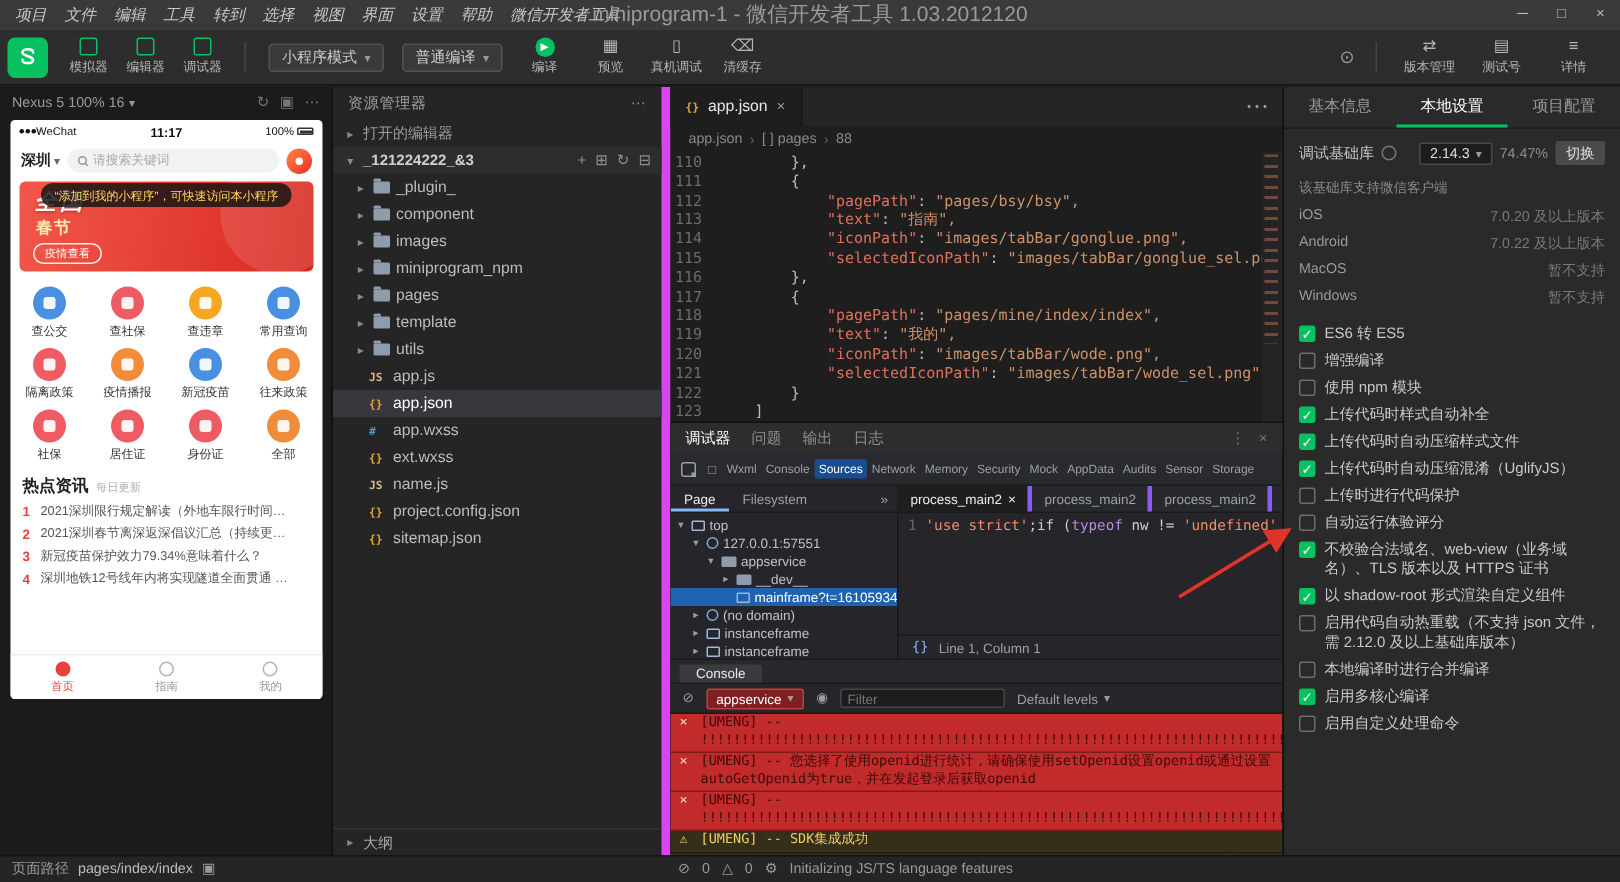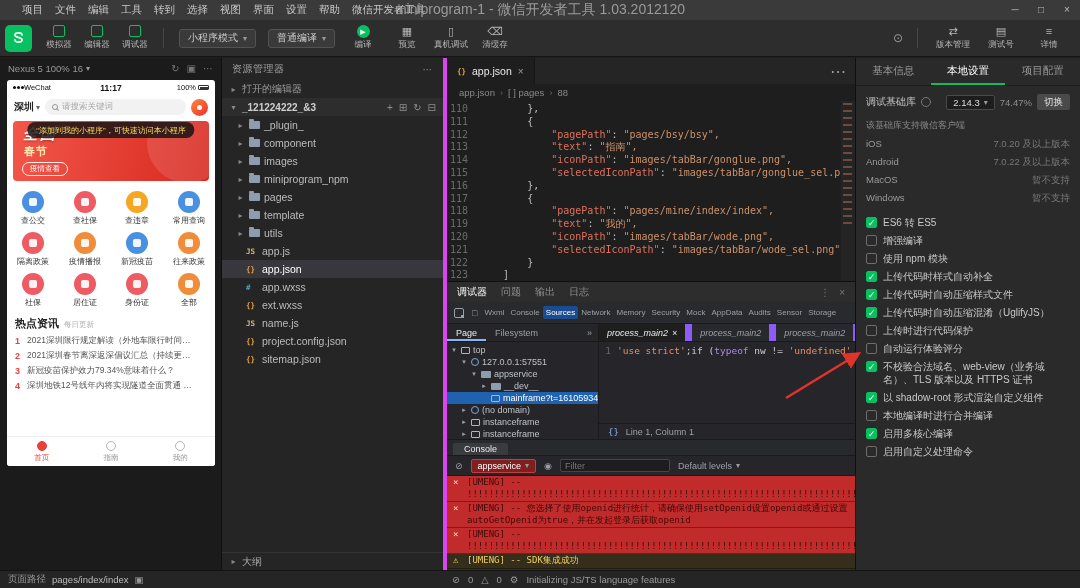--- a/index.html
+++ b/index.html
@@ -2,21 +2,21 @@
 <html><head>
 <meta charset="utf-8">
 <style>
   *{margin:0;padding:0;box-sizing:border-box;}
   html,body{width:1080px;height:588px;overflow:hidden;}
   body{position:relative;background:#1e1e1e;font-family:"Liberation Sans","DejaVu Sans",sans-serif;color:#ccc;}
   .app{position:absolute;inset:0;overflow:hidden;}
 
   
   .titlebar{position:absolute;top:0;left:0;right:0;height:20px;background:#3a3a3a;display:flex;align-items:center;font-size:10.5px;color:#c8c8c8;z-index:10;}
-  .menus{display:flex;padding-left:16px;}
+  .menus{display:flex;padding-left:4px;font-style:italic;}
   .menu{padding:0 6px;cursor:default;white-space:nowrap;}
   .win-title{position:absolute;left:50%;transform:translateX(-50%);color:#9a9a9a;font-size:14px;white-space:nowrap;}
   .win-controls{margin-left:auto;display:flex;}
   .wc{width:26px;text-align:center;font-size:10px;color:#bbb;line-height:20px;}
 
   
   .toolbar{position:absolute;top:20px;left:0;right:0;height:37px;background:#2d2d2d;border-bottom:1px solid #151515;display:flex;align-items:center;gap:2px;z-index:9;}
   .logo{width:27px;height:27px;margin:0 7px 0 5px;border-radius:5px;background:#07c160;display:flex;align-items:center;justify-content:center;flex-shrink:0;}
   .vt{display:flex;flex-direction:column;align-items:center;width:36px;gap:2px;}
   .vt-icon{width:12px;height:12px;border:1.5px solid #07c160;border-radius:2px;}
@@ -71,21 +71,21 @@
   .n-num{color:#e8413c;font-weight:bold;font-size:9px;width:7px;flex-shrink:0;}
   .n-text{font-size:8.5px;color:#555;white-space:nowrap;overflow:hidden;text-overflow:ellipsis;}
   .p-tabbar{position:absolute;bottom:0;left:0;right:0;height:30px;border-top:1px solid #eee;background:#fff;display:flex;}
   .pt{flex:1;display:flex;flex-direction:column;align-items:center;justify-content:center;gap:2px;}
   .pt-icon{width:10px;height:10px;border-radius:50%;border:1.5px solid #b5b5b5;}
   .pt.active .pt-icon{background:#e8413c;border-color:#e8413c;}
   .pt-label{font-size:7.5px;color:#999;}
   .pt.active .pt-label{color:#e8413c;}
 
   
-  .explorer{position:absolute;top:58px;left:222px;width:225px;bottom:18px;background:#252526;border-right:4px solid #d946ef;font-size:10.5px;color:#bcbcbc;}
+  .explorer{position:absolute;top:58px;left:222px;width:225px;bottom:18px;background:#252526;border-right:6px solid #d946ef;font-size:10.5px;color:#bcbcbc;}
   .ex-head{height:22px;display:flex;align-items:center;padding:0 10px;font-size:10px;color:#a0a0a0;letter-spacing:.5px;}
   .ex-head .more{margin-left:auto;color:#8a8a8a;}
   .ex-sec{height:18px;display:flex;align-items:center;gap:4px;padding:0 7px;font-size:10px;color:#9a9a9a;}
   .ex-proj{height:18px;display:flex;align-items:center;gap:4px;padding:0 7px;font-weight:bold;font-size:10px;color:#cfcfcf;background:#2d2d2e;}
   .ex-acts{margin-left:auto;display:flex;gap:6px;color:#8f8f8f;font-weight:normal;font-size:10px;}
   .ex-item{height:18px;display:flex;align-items:center;gap:4px;padding-left:14px;font-size:10.5px;white-space:nowrap;}
   .ex-item.file{padding-left:24px;}
   .ex-item.selected{background:#37373d;color:#fff;}
   .chev{width:9px;font-size:8px;color:#8a8a8a;text-align:center;flex-shrink:0;}
   .fico{width:11px;height:8px;background:#8e9cad;border-radius:1px;position:relative;flex-shrink:0;}
@@ -133,21 +133,21 @@
   .tree{flex:1;padding-top:2px;font-size:9px;color:#bdc1c6;overflow:hidden;}
   .t-row{height:12px;display:flex;align-items:center;gap:3px;white-space:nowrap;overflow:hidden;}
   .t-row.selected{background:#1f62b0;color:#fff;}
   .t-chev{width:8px;font-size:7px;color:#9aa0a6;text-align:center;flex-shrink:0;}
   .d0{padding-left:3px;}.d1{padding-left:13px;}.d2{padding-left:23px;}.d3{padding-left:33px;}
   .i-frame{width:9px;height:7px;border:1px solid #9fb8d8;border-radius:1px;flex-shrink:0;}
   .i-globe{width:8px;height:8px;border:1px solid #7fa8d8;border-radius:50%;flex-shrink:0;}
   .i-folder{width:10px;height:7px;background:#8e9cad;border-radius:1px;flex-shrink:0;}
   .src-right{flex:1;display:flex;flex-direction:column;min-width:0;}
   .src-ftabs{height:18px;display:flex;background:#28292c;border-bottom:1px solid #1a1a1a;font-size:9px;color:#9aa0a6;}
-  .src-ftab{display:flex;align-items:center;gap:4px;padding:0 8px;border-right:7px solid #8b5cf6;white-space:nowrap;font-style:italic;}
+  .src-ftab{display:flex;align-items:center;gap:4px;padding:0 8px;border-right:3px solid #8b5cf6;white-space:nowrap;}
   .src-ftab.active{background:#1e1e1e;color:#e8eaed;}
   .src-code{flex:1;font-family:"DejaVu Sans Mono",monospace;font-size:9.5px;display:flex;padding-top:3px;overflow:hidden;}
   .src-ln{width:18px;text-align:right;padding-right:6px;color:#666;flex-shrink:0;}
   .src-line{white-space:pre;overflow:hidden;}
   .tk-s{color:#f28b67;}.tk-k{color:#b18ae0;}.tk-p{color:#ccc;}
   .src-status{height:16px;border-top:1px solid #1a1a1a;display:flex;align-items:center;gap:7px;padding:0 9px;font-size:9px;color:#9aa0a6;}
   .braces{color:#8ab4f8;font-family:"DejaVu Sans Mono",monospace;font-size:9px;}
   .con{flex:1;display:flex;flex-direction:column;min-height:0;}
   .con-tabrow{height:16px;background:#28292c;display:flex;align-items:flex-end;padding:0 6px;border-bottom:1px solid #1a1a1a;flex-shrink:0;}
   .con-tab{font-size:9px;color:#e8eaed;background:#3a3b3f;padding:1px 11px;border-radius:2px 2px 0 0;}
@@ -726,20 +726,24 @@
         <div class="opt">
             <span class="cb checked"></span>
             <span>不校验合法域名、web-view（业务域名）、TLS 版本以及 HTTPS 证书</span>
           </div>
         <div class="opt">
             <span class="cb checked"></span>
             <span>以 shadow-root 形式渲染自定义组件</span>
           </div>
         <div class="opt">
             <span class="cb"></span>
+            <span>启用代码自动热重载（不支持 json 文件，需 2.12.0 及以上基础库版本）</span>
+          </div>
+        <div class="opt">
+            <span class="cb"></span>
             <span>本地编译时进行合并编译</span>
           </div>
         <div class="opt">
             <span class="cb checked"></span>
             <span>启用多核心编译</span>
           </div>
         <div class="opt">
             <span class="cb"></span>
             <span>启用自定义处理命令</span>
           </div>

